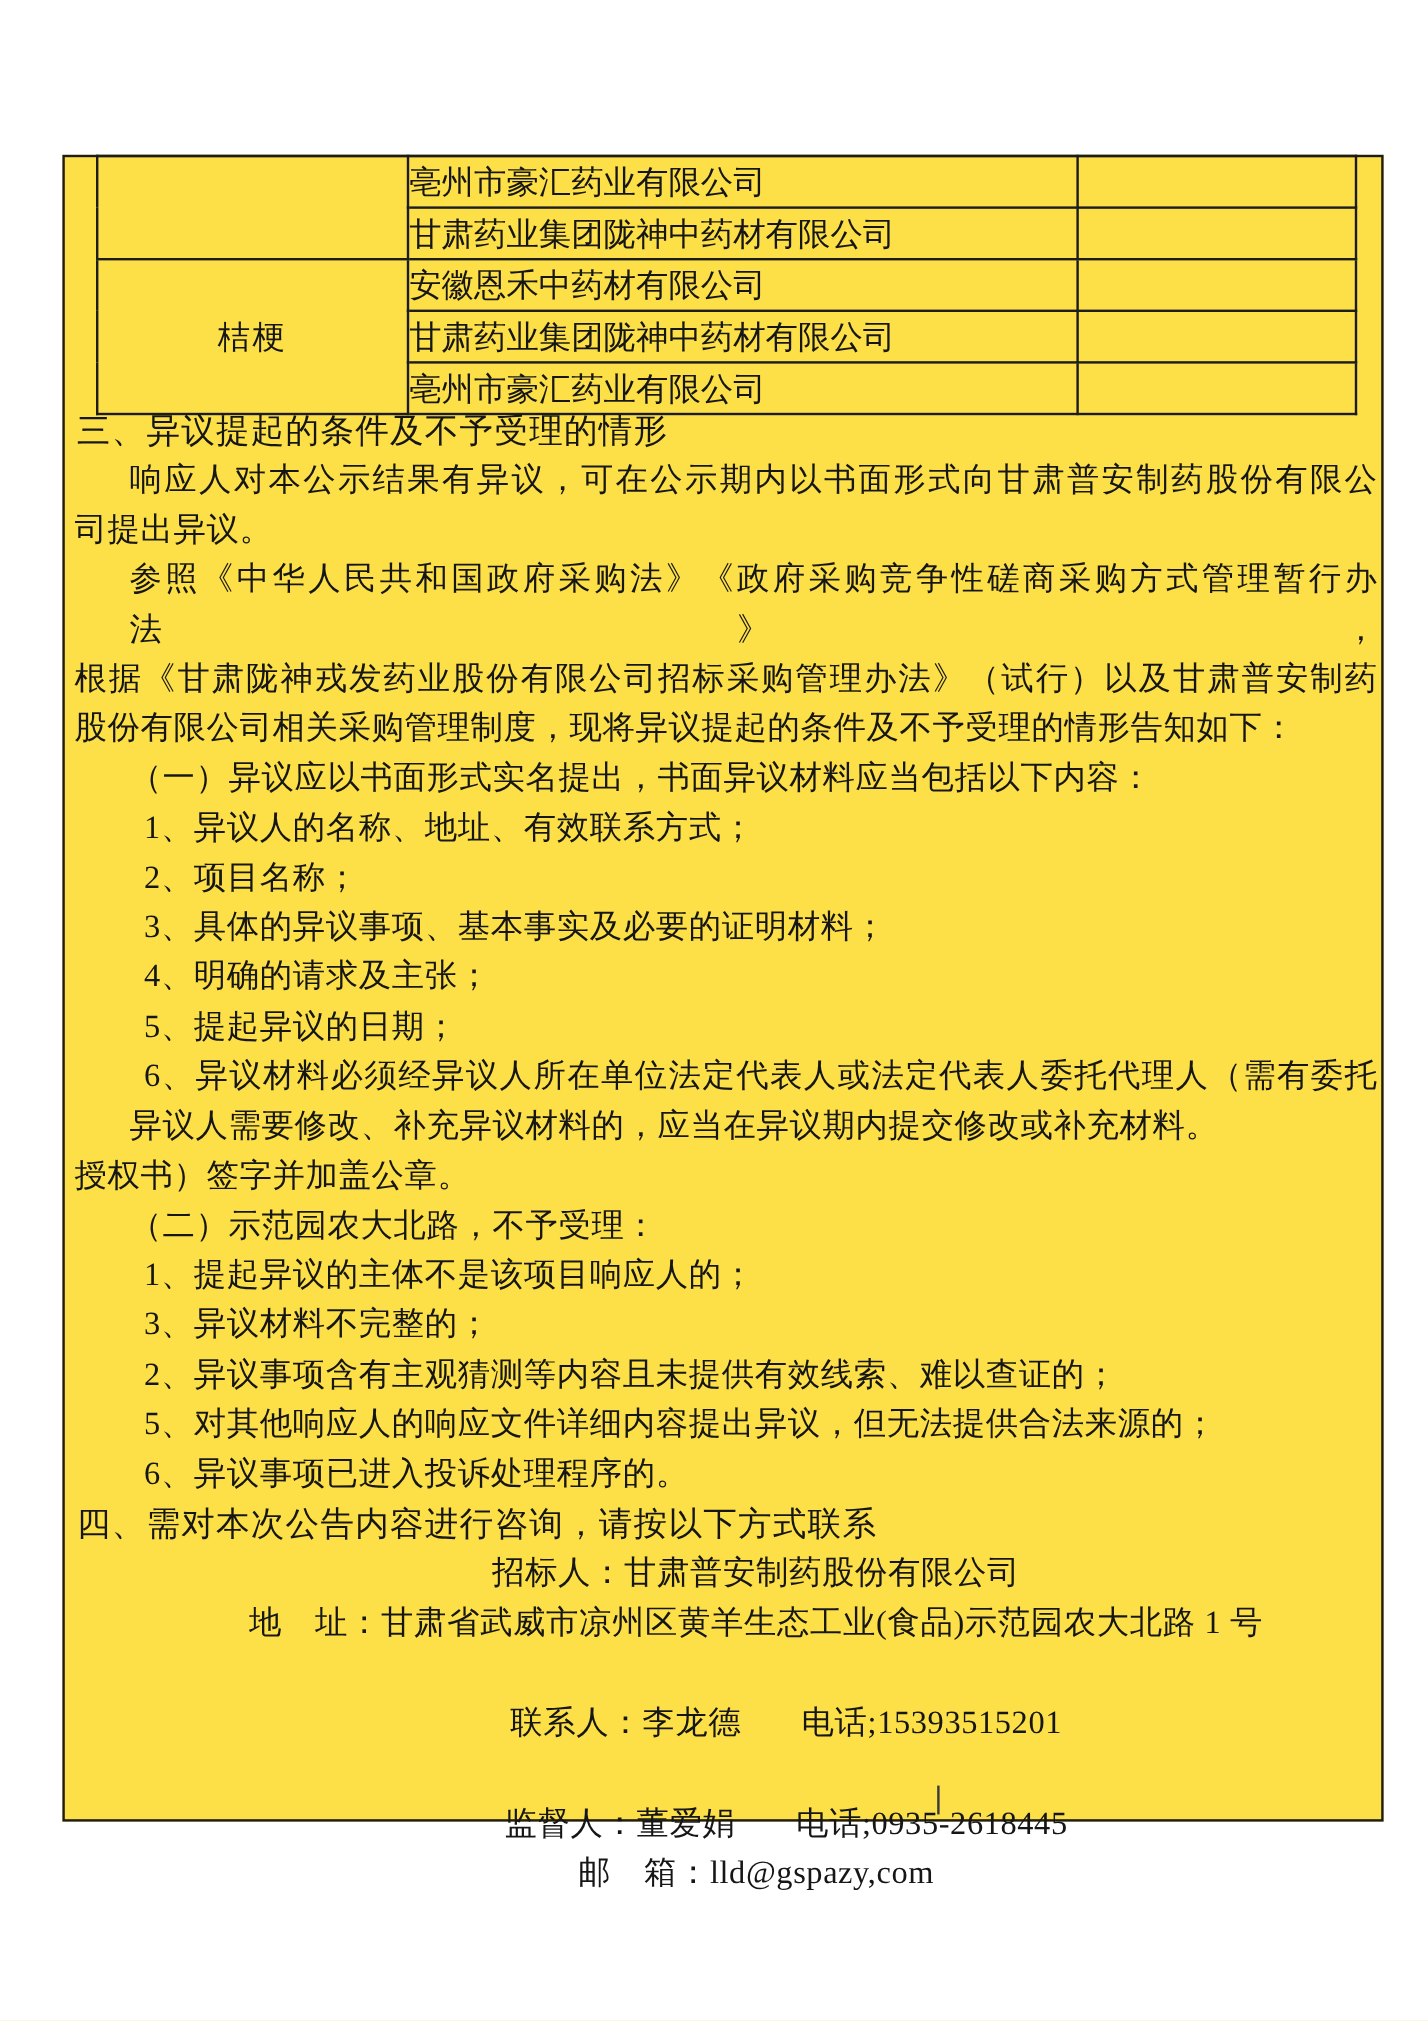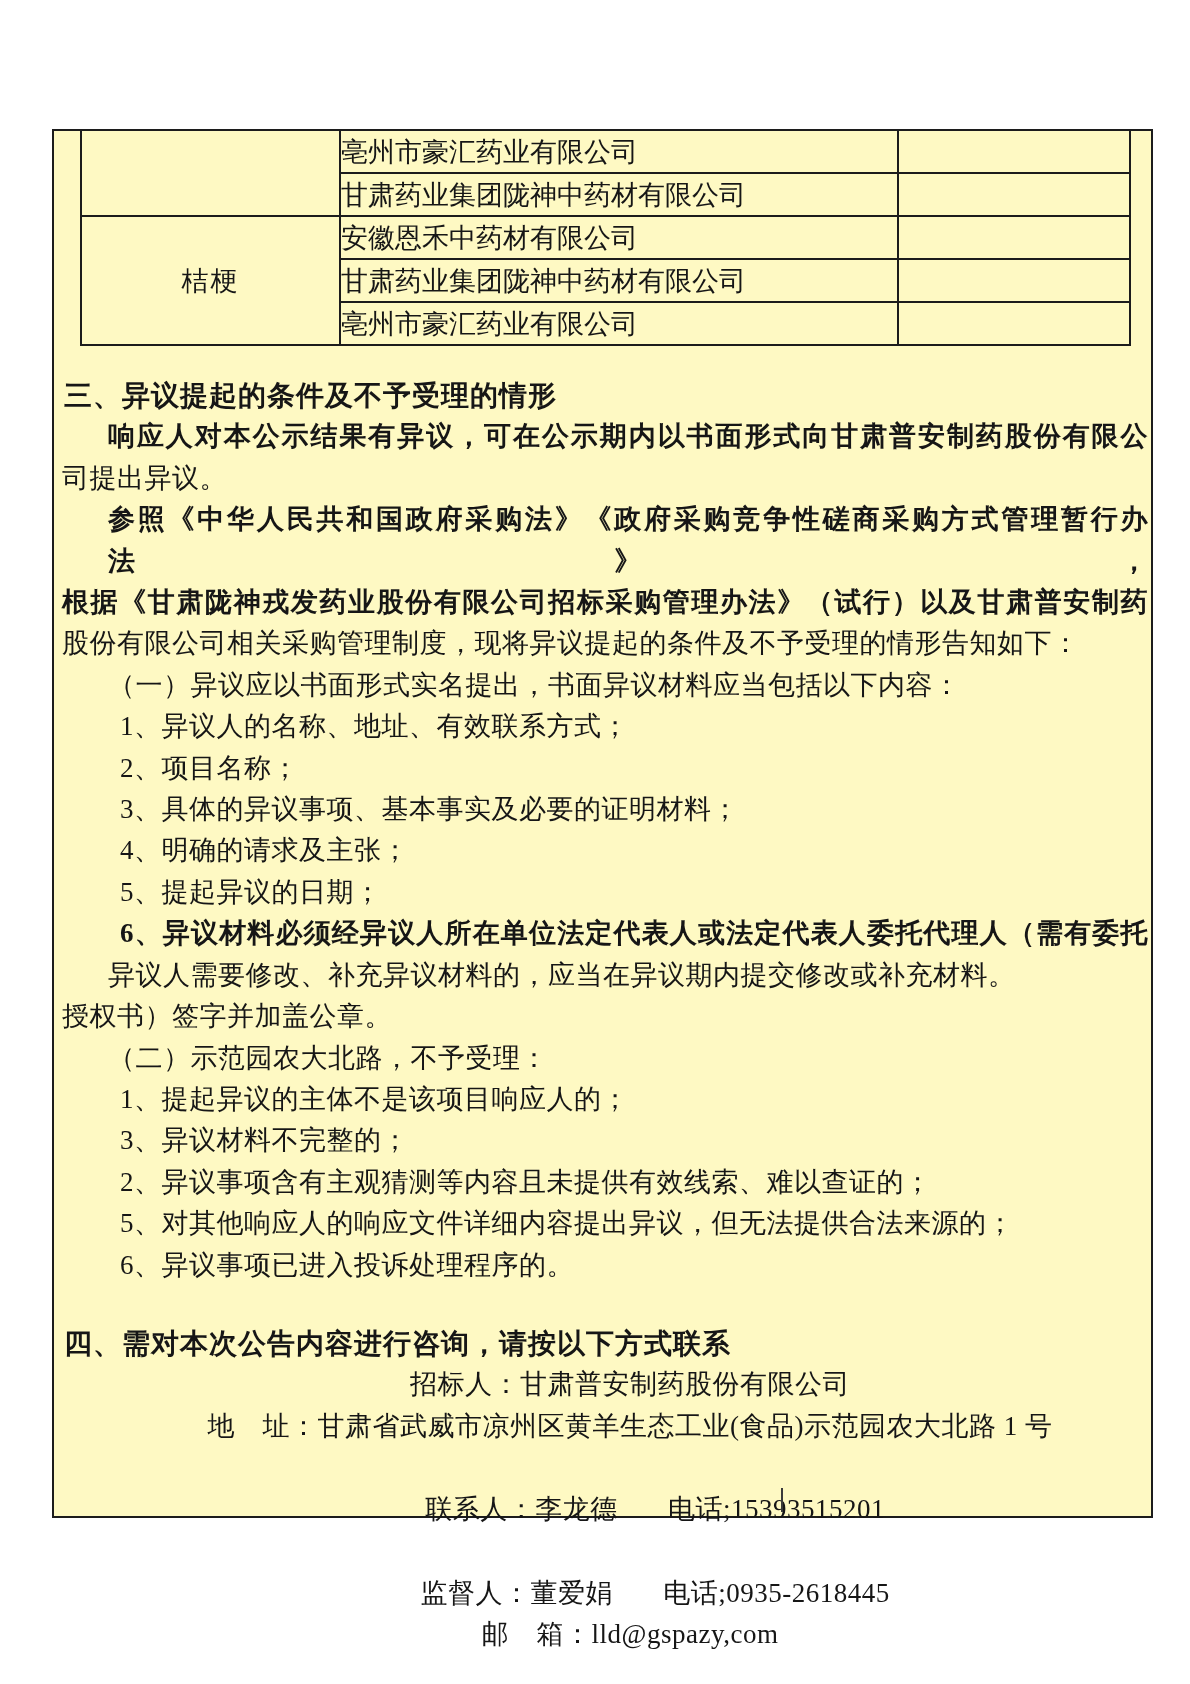--- a/index.html
+++ b/index.html
@@ -5,21 +5,21 @@
   html,body{margin:0;padding:0;}
   body{
     width:1190px;height:1684px;position:relative;
     background:#ffffff;
     font-family:"Liberation Serif","DejaVu Serif",serif;
     color:#161616;
     overflow:hidden;
   }
   .page-frame{
     position:absolute;left:52px;top:129px;width:1101px;height:1389px;
-    border:2px solid #1c1c1c;box-sizing:border-box;background:#fef9c3;
+    border:2px solid #1c1c1c;box-sizing:border-box;background:#fde047;
   }
   table.result{
     position:absolute;left:26px;top:-2px;width:1043px;
     border-collapse:collapse;table-layout:fixed;
   }
   table.result td{
     border:2px solid #1c1c1c;height:41px;padding:0;
     font-size:27px;color:#161616;overflow:hidden;white-space:nowrap;
   }
   td.lbl{width:257px;text-align:center;vertical-align:middle;letter-spacing:2px;}
@@ -27,27 +27,27 @@
   td.blank{width:230px;}
   .body-text{
     position:absolute;left:8px;top:207px;width:1086px;
   }
   .ln{
     line-height:41.4px;font-size:27px;letter-spacing:0.5px;
     white-space:nowrap;
   }
   .ln.h{
     font-family:"Liberation Sans","DejaVu Sans",sans-serif;
-    font-weight:700;font-size:28px;letter-spacing:1px;padding-left:2px;margin-top:37px;
+    font-weight:400;font-size:28px;letter-spacing:1px;padding-left:2px;
   }
   .ln.ind{padding-left:46px;}
   .ln.num{padding-left:58px;}
   .ln.flush{padding-left:0;}
   .ln.contact{padding-left:50px;text-align:center;}
-  .ln.fill{white-space:normal;text-align:justify;text-align-last:justify;font-weight:bold;}
+  .ln.fill{white-space:normal;text-align:justify;text-align-last:justify;}
   .cleft{display:inline-block;width:293px;margin-top:42px;}
   .cright{display:inline-block;}
   .stray-tick{
     position:absolute;left:781px;top:1488px;width:2px;height:24px;
     background:#3a3a3a;
   }
 </style>
 </head>
 <body>
 

